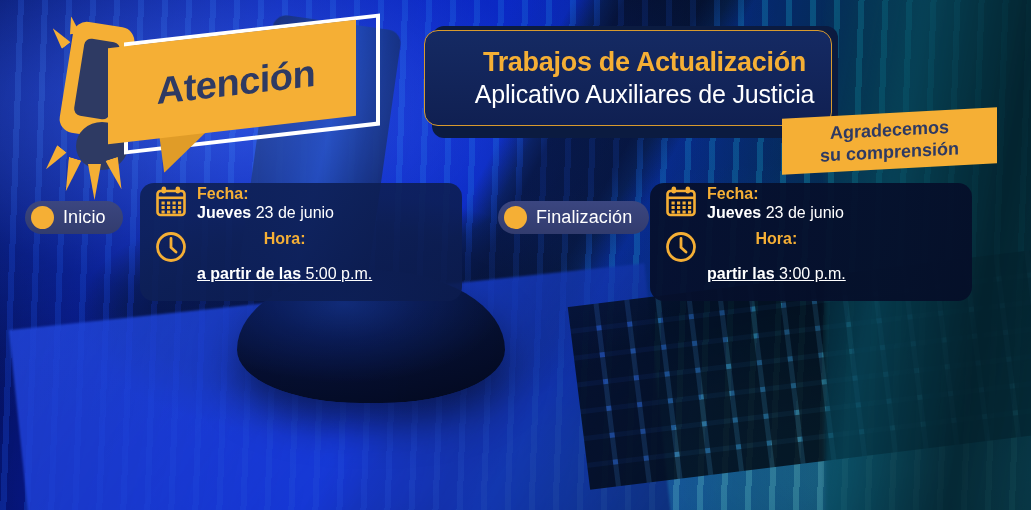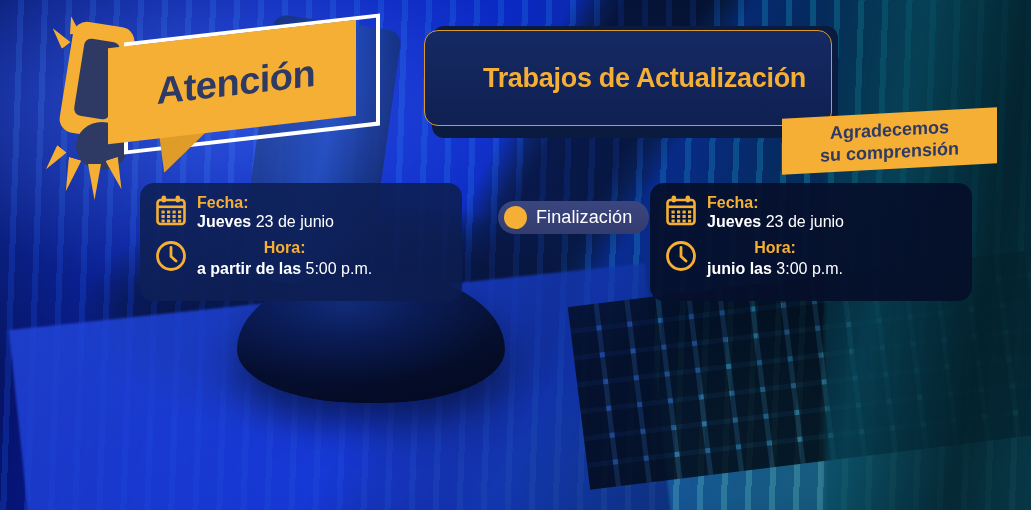--- a/index.html
+++ b/index.html
@@ -163,33 +163,33 @@
   }
   .pill-dot { width:23px; height:23px; border-radius:50%; background:#f5af35; flex:none; }
   .pill-label { color:#ffffff; font-size:18px; font-weight:400; letter-spacing:.1px; white-space:nowrap; }
   #pill-inicio { left:25px; top:201px; }
   #pill-fin    { left:498px; top:201px; }
 
   
   .card {
     position:absolute; width:322px; height:118px;
     border-radius:14px;
-    padding:11px 14px 0 14px;
+    padding:2px 14px 0 14px;
   }
   #card-inicio { left:140px; top:183px; background:linear-gradient(140deg, rgba(14,33,90,.92) 0%, rgba(12,28,78,.88) 100%); }
   #card-fin    { left:650px; top:183px; background:linear-gradient(140deg, rgba(6,16,46,.95) 0%, rgba(5,14,40,.93) 100%); }
 
   .row { display:flex; align-items:flex-start; gap:9px; }
   .row + .row { margin-top:8px;text-align:center; }
   .ic { flex:none; width:34px; height:34px; }
   .rtext { padding-top:1px; }
   .rlabel { color:#f5af35; font-size:16px; font-weight:bold; line-height:1.05; }
   .rvalue { color:#ffffff; font-size:16px; font-weight:400; line-height:1.2; white-space:nowrap; }
   .rvalue b { font-weight:bold; }
-  .hora-row .rvalue { margin-top:2px; }
+  .hora-row .rvalue { margin-top:16px;text-decoration:underline; }
 </style>
 </head>
 <body>
 
 <div id="banner">
 
   <div class="bg">
     <div class="bg-photo"></div>
     <div class="bg-paper"></div>
     <div class="bg-gavel-handle"></div>
@@ -213,27 +213,32 @@
   </div>
 
   <div class="aten-frame"></div>
   <div class="aten-tail"></div>
   <div class="aten-ribbon"></div>
   <div class="aten-text">Atención</div>
 
   <div class="title-shadow"></div>
   <div class="title-box">
     <div class="title-line1">Trabajos de Actualización</div>
+    <div class="title-line2">Aplicativo Auxiliares de Justicia</div>
   </div>
 
   <div class="thanks">
     <span>Agradecemos</span>
     <span>su comprensión</span>
   </div>
 
+  <div class="pill" id="pill-inicio">
+    <div class="pill-dot"></div>
+    <div class="pill-label">Inicio</div>
+  </div>
 
   <div class="card" id="card-inicio">
     <div class="row">
       <svg class="ic" viewBox="0 0 34 34">
         <rect x="3.5" y="6" width="27" height="24" rx="3" fill="none" stroke="#f5af35" stroke-width="2.6"></rect>
         <rect x="7.5" y="1.5" width="4.6" height="7" rx="2.3" fill="#f5af35"></rect>
         <rect x="21.5" y="1.5" width="4.6" height="7" rx="2.3" fill="#f5af35"></rect>
         <rect x="3.5" y="11.5" width="27" height="2.6" fill="#f5af35"></rect>
         <g fill="#f5af35">
           <rect x="7.5" y="16.5" width="3.2" height="3"></rect>
@@ -299,18 +304,18 @@
         <div class="rvalue"><b>Jueves</b><span> 23 de junio</span></div>
       </div>
     </div>
     <div class="row hora-row">
       <svg class="ic" viewBox="0 0 34 34">
         <circle cx="17" cy="17" r="13.5" fill="none" stroke="#f5af35" stroke-width="2.8"></circle>
         <path d="M17 8.5 V17.5 L22 22" fill="none" stroke="#f5af35" stroke-width="2.8" stroke-linecap="round"></path>
       </svg>
       <div class="rtext">
         <div class="rlabel">Hora:</div>
-        <div class="rvalue"><b>junio las</b><span> 3:00 p.m.</span></div>
+        <div class="rvalue"><b>partir las</b><span> 3:00 p.m.</span></div>
       </div>
     </div>
   </div>
 
 </div>
 
 </body></html>

